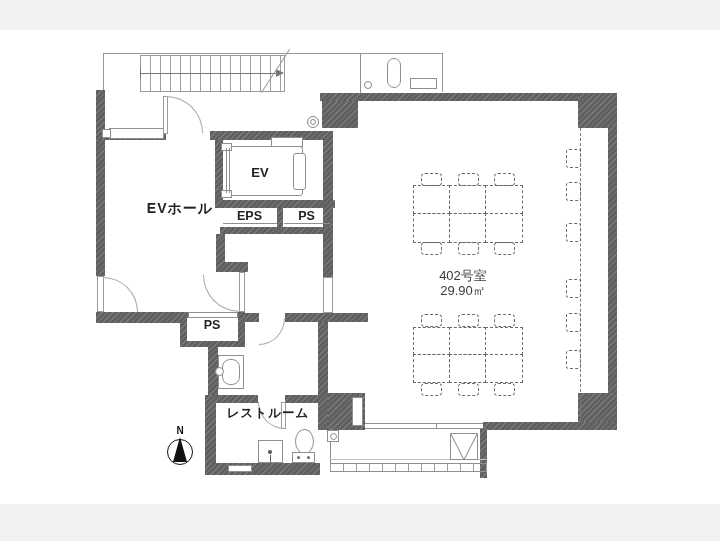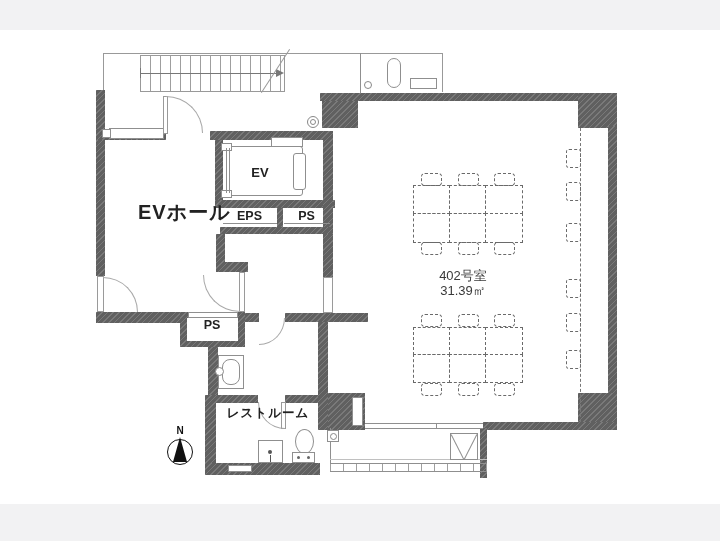--- a/index.html
+++ b/index.html
@@ -160,27 +160,27 @@
     <div class="dash" style="left:494px;top:353px;width:21px;height:13px;border-radius:4px;"></div>
 
     <div class="abs" style="left:580px;top:98px;height:294px;border-left:1px dashed #777;"></div>
     <div class="dash" style="left:566px;top:119px;width:15px;height:19px;border-radius:3px;"></div>
     <div class="dash" style="left:566px;top:152px;width:15px;height:19px;border-radius:3px;"></div>
     <div class="dash" style="left:566px;top:193px;width:15px;height:19px;border-radius:3px;"></div>
     <div class="dash" style="left:566px;top:249px;width:15px;height:19px;border-radius:3px;"></div>
     <div class="dash" style="left:566px;top:283px;width:15px;height:19px;border-radius:3px;"></div>
     <div class="dash" style="left:566px;top:320px;width:15px;height:19px;border-radius:3px;"></div>
 
-    <div class="lbl" style="left:138px;top:171px;width:84px;font-size:20px;font-weight:600;letter-spacing:1px;">EVホール</div>
+    <div class="lbl" style="left:138px;top:171px;width:84px;font-size:14px;font-weight:600;letter-spacing:1px;">EVホール</div>
     <div class="lbl" style="left:245px;top:136px;width:30px;font-size:13px;font-weight:600;">EV</div>
     <div class="lbl" style="left:222px;top:180px;width:55px;font-size:12.5px;font-weight:600;">EPS</div>
     <div class="lbl" style="left:283px;top:180px;width:47px;font-size:12.5px;font-weight:600;">PS</div>
     <div class="lbl" style="left:185px;top:289px;width:54px;font-size:12.5px;font-weight:600;">PS</div>
     <div class="lbl" style="left:220px;top:377px;width:96px;font-size:12.5px;font-weight:600;letter-spacing:1px;">レストルーム</div>
     <div class="lbl" style="left:418px;top:239px;width:90px;font-size:13px;color:#3a3a3a;">402号室</div>
-    <div class="lbl" style="left:418px;top:254px;width:90px;font-size:13px;color:#3a3a3a;">31.39㎡</div>
+    <div class="lbl" style="left:418px;top:254px;width:90px;font-size:13px;color:#3a3a3a;">29.90㎡</div>
 
     <div class="lbl" style="left:170px;top:395px;width:20px;font-size:10px;font-weight:bold;color:#111;">N</div>
     <div class="abs" style="left:167px;top:409px;width:26px;height:26px;border:1.5px solid #111;border-radius:50%;box-sizing:border-box;"></div>
     <div class="abs" style="left:173px;top:407px;width:0;height:0;border-left:7px solid transparent;border-right:7px solid transparent;border-bottom:25px solid #111;"></div>
 
   </div>
 </div>
 
 </body></html>

